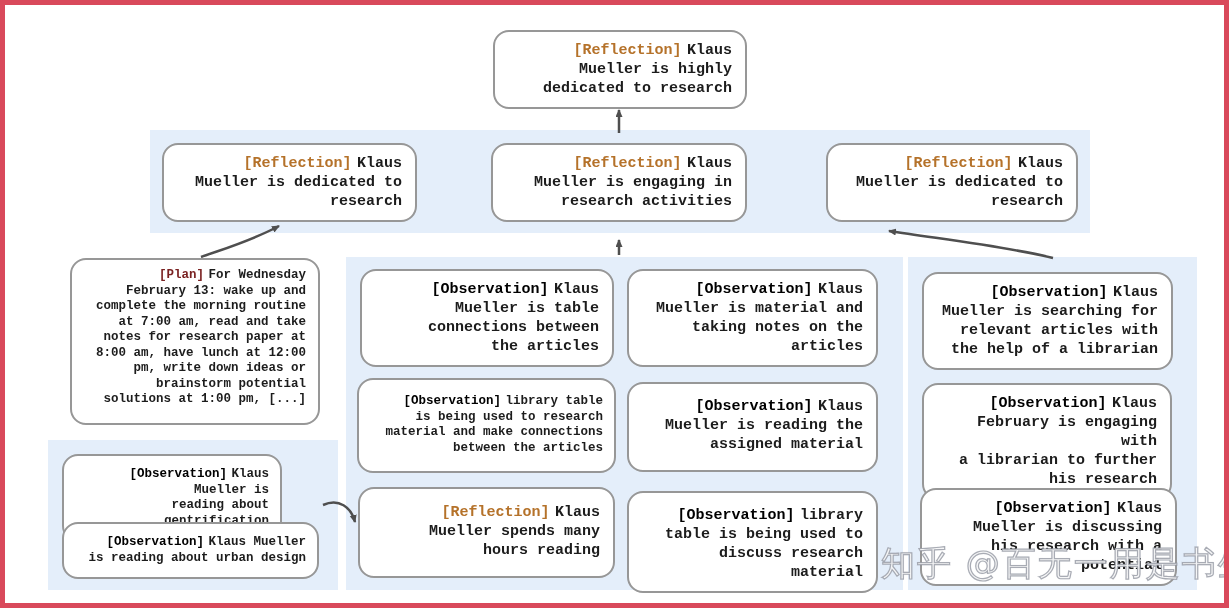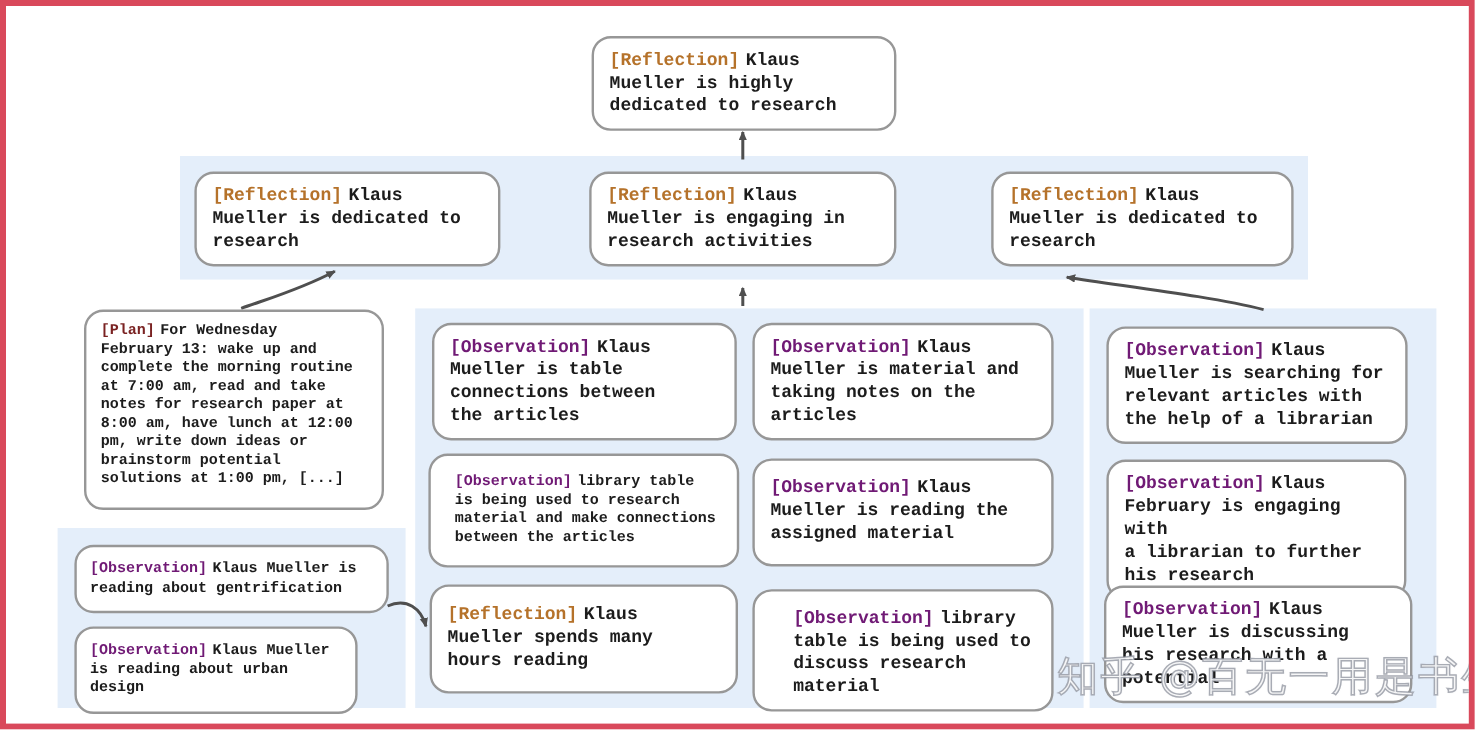--- a/index.html
+++ b/index.html
@@ -22,29 +22,30 @@
   }
   .node{
     position:absolute;
     box-sizing:border-box;
     background:#ffffff;
     border:2.5px solid #979797;
     border-radius:16px;
     z-index:2;
     color:#1c1c1c;
     font-weight:bold;
+    text-align:right;
   }
   .node .txt{white-space:pre-line;}
   .big{font-size:15px;line-height:19px;padding:9px 13px;}
   .small{font-size:12.5px;line-height:15.5px;padding:11px 11px;}
   .planbox{font-size:12.5px;line-height:15.5px;padding:8px 12px;}
   .tag{margin-right:0.6ch;}
   .tag.reflection{color:#b5722a;}
   .tag.plan{color:#7a2222;}
-  .tag.observation{color:#701a75;}
+  .tag.observation{color:#000000;}
   .watermark{
     position:absolute;
     left:876px;top:536px;
     z-index:3;
     font-family:"DejaVu Sans",sans-serif;
     font-size:34px;
     letter-spacing:2px;
     color:rgba(255,255,255,0.88);
     -webkit-text-stroke:1.2px rgba(145,150,160,0.75);
     text-shadow:0 0 1px rgba(140,145,155,0.7);
@@ -101,25 +102,25 @@
 February 13: wake up and
 complete the morning routine
 at 7:00 am, read and take
 notes for research paper at
 8:00 am, have lunch at 12:00
 pm, write down ideas or
 brainstorm potential
 solutions at 1:00 pm, [...]</span>
   </div>
 
-  <div class="node small" style="left:57px;top:449px;width:262px;min-height:54px;">
+  <div class="node small" style="left:57px;top:449px;width:220px;min-height:54px;">
     <span class="tag observation">[Observation]</span><span class="txt">Klaus Mueller is
 reading about gentrification</span>
   </div>
-  <div class="node small" style="left:57px;top:517px;width:236px;min-height:57px;">
+  <div class="node small" style="left:57px;top:517px;width:257px;min-height:57px;">
     <span class="tag observation">[Observation]</span><span class="txt">Klaus Mueller
 is reading about urban design</span>
   </div>
 
   <div class="node big" style="left:355px;top:264px;width:254px;min-height:91px;">
     <span class="tag observation">[Observation]</span><span class="txt">Klaus
 Mueller is table
 connections between
 the articles</span>
   </div>

